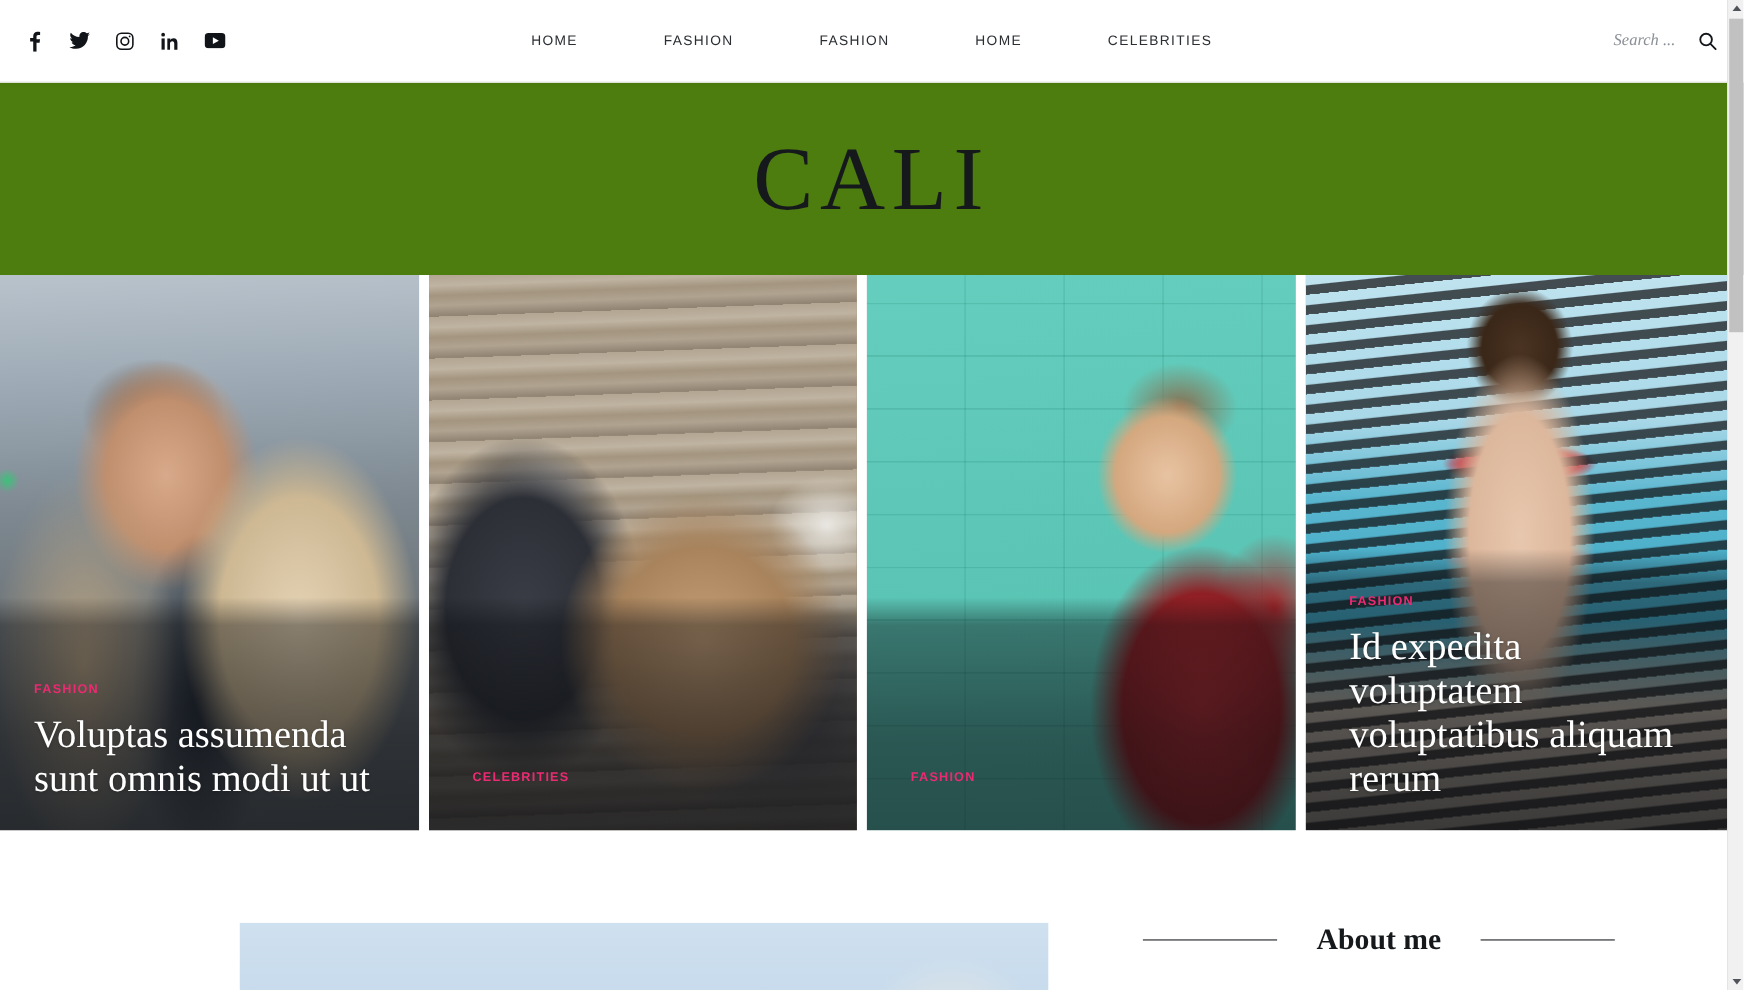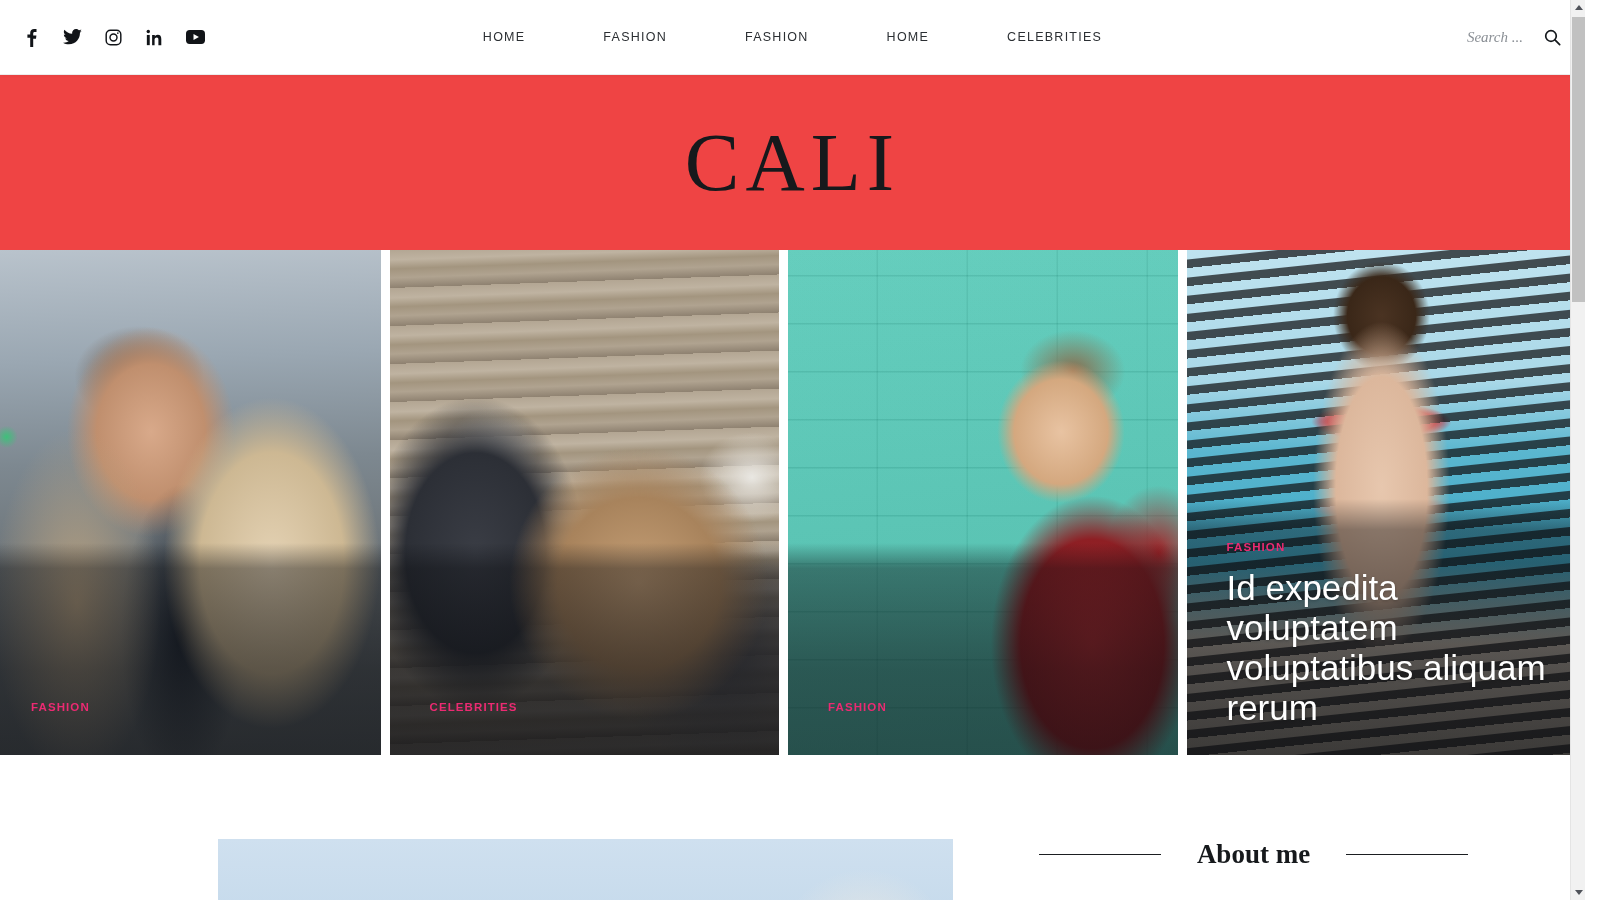--- a/index.html
+++ b/index.html
@@ -90,21 +90,21 @@
     background: transparent; border: none; cursor: pointer;
     color: #14181c;
   }
 
   
   .brand-area {
     height: 175px;
     display: flex;
     align-items: center;
     justify-content: center;
-    background: #ef4444;
+    background: #4d7c0f;
   }
   .brand-logo {
     font-family: "Liberation Serif", serif;
     font-size: 82px;
     letter-spacing: 6px;
     color: #16191c;
     font-weight: 400;
     line-height: 1;
     text-decoration: none;
     cursor: pointer;
@@ -141,21 +141,21 @@
   }
   .feat-cat {
     display: inline-block;
     font-size: 11.5px;
     font-weight: 700;
     letter-spacing: 1.1px;
     color: #ec2a72;
     margin-bottom: 15px;
   }
   .feat-title {
-    font-family: Liberation Sans, sans-serif;
+    font-family: Liberation Serif, serif;
     font-size: 35px;
     line-height: 1.14;
     color: #ffffff;
     font-weight: 400;
     text-shadow: 0 1px 3px rgba(0,0,0,0.25);
   }
 
   
   .ph1 {
     background:
@@ -358,20 +358,21 @@
     <a class="brand-logo">CALI</a>
   </div>
 
   <section class="featured-row">
 
     <article class="feat-card">
       <div class="feat-photo ph1"></div>
       <div class="feat-overlay" style="height:212px"></div>
       <div class="feat-text">
         <span class="feat-cat">FASHION</span>
+        <h2 class="feat-title">Voluptas assumenda sunt omnis modi ut ut</h2>
       </div>
     </article>
 
     <article class="feat-card">
       <div class="feat-photo ph2"></div>
       <div class="feat-overlay" style="height:212px"></div>
       <div class="feat-text">
         <span class="feat-cat">CELEBRITIES</span>
       </div>
     </article>

